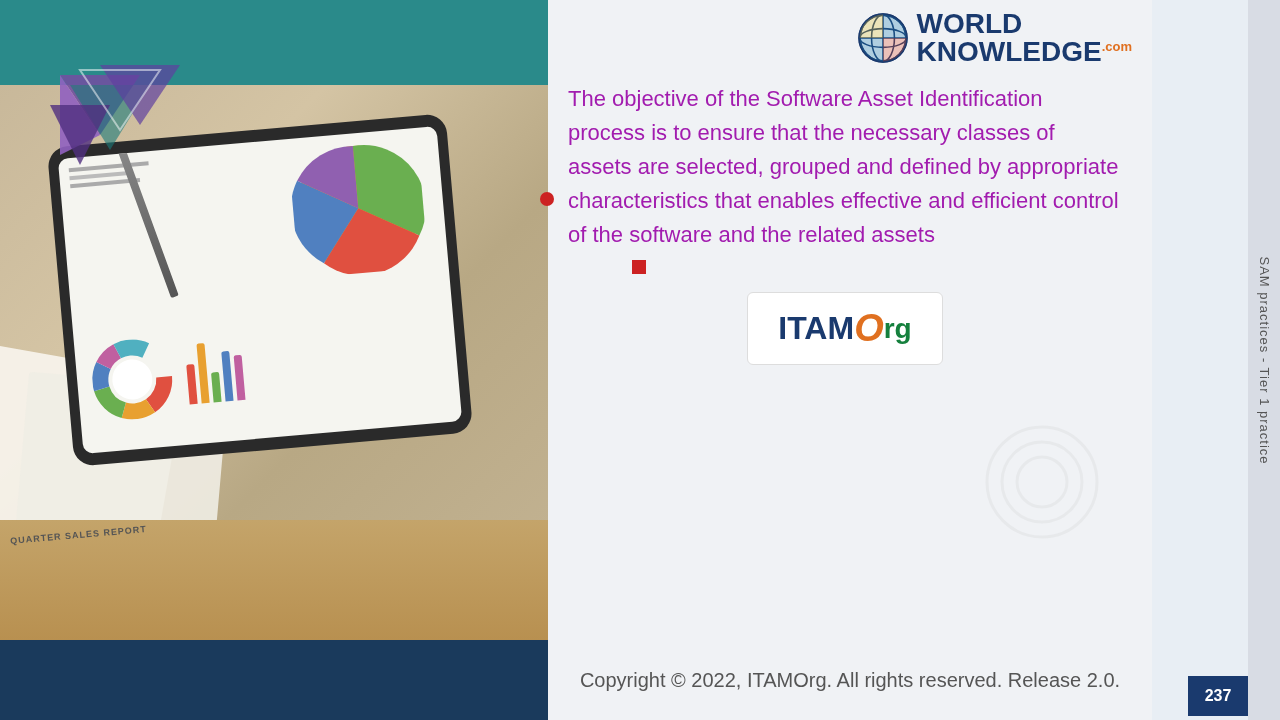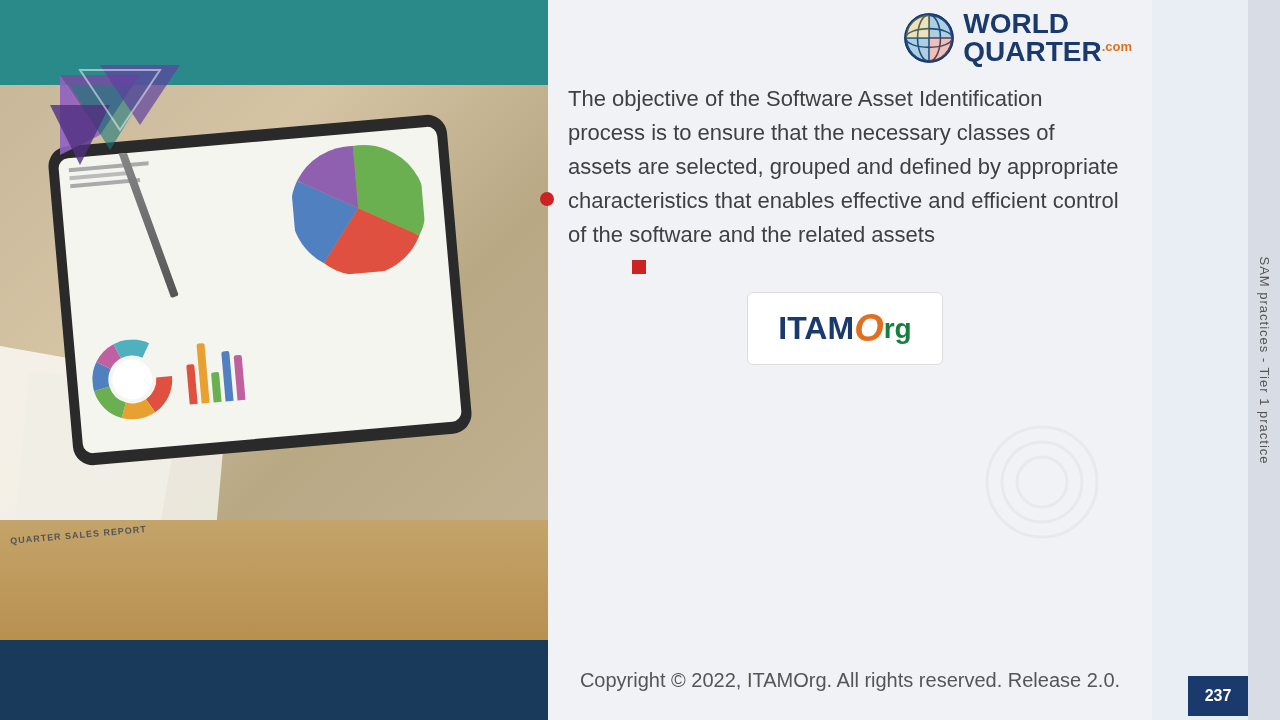--- a/index.html
+++ b/index.html
@@ -110,21 +110,21 @@
 
     
     .main-content {
       padding: 10px 30px 10px 20px;
       flex: 1;
       position: relative;
     }
 
     .body-text {
       font-size: 22px;
-      color: #404040;
+      color: #a21caf;
       line-height: 1.55;
     }
 
     
     .red-dot {
       position: absolute;
       left: -8px;
       top: 120px;
       width: 14px;
       height: 14px;
@@ -407,21 +407,21 @@
         <circle cx="50" cy="50" r="45" fill="none" stroke="#1a3a6e" stroke-width="5"></circle>
 
         <path d="M50,5 A45,45 0 0,1 95,50 L50,50 Z" fill="#1a7ab0" opacity="0.3"></path>
         <path d="M95,50 A45,45 0 0,1 50,95 L50,50 Z" fill="#e05030" opacity="0.3"></path>
         <path d="M50,95 A45,45 0 0,1 5,50 L50,50 Z" fill="#1a7ab0" opacity="0.3"></path>
         <path d="M5,50 A45,45 0 0,1 50,5 L50,50 Z" fill="#e0c030" opacity="0.3"></path>
       </svg>
       <div class="wt-text">
         <span style="font-size:28px;font-weight:900;color:#1a3a6e;">WORLD</span>
         <span style="font-size:28px;font-weight:900;color:#1a3a6e;">
-          <span>QUARTER</span><span style="font-size:13px;color:#e07020;font-weight:bold;vertical-align:super;">.com</span>
+          <span>KNOWLEDGE</span><span style="font-size:13px;color:#e07020;font-weight:bold;vertical-align:super;">.com</span>
         </span>
       </div>
     </div>
   </div>
 
 
   <div class="main-content">
 
     <div class="red-dot"></div>
 

